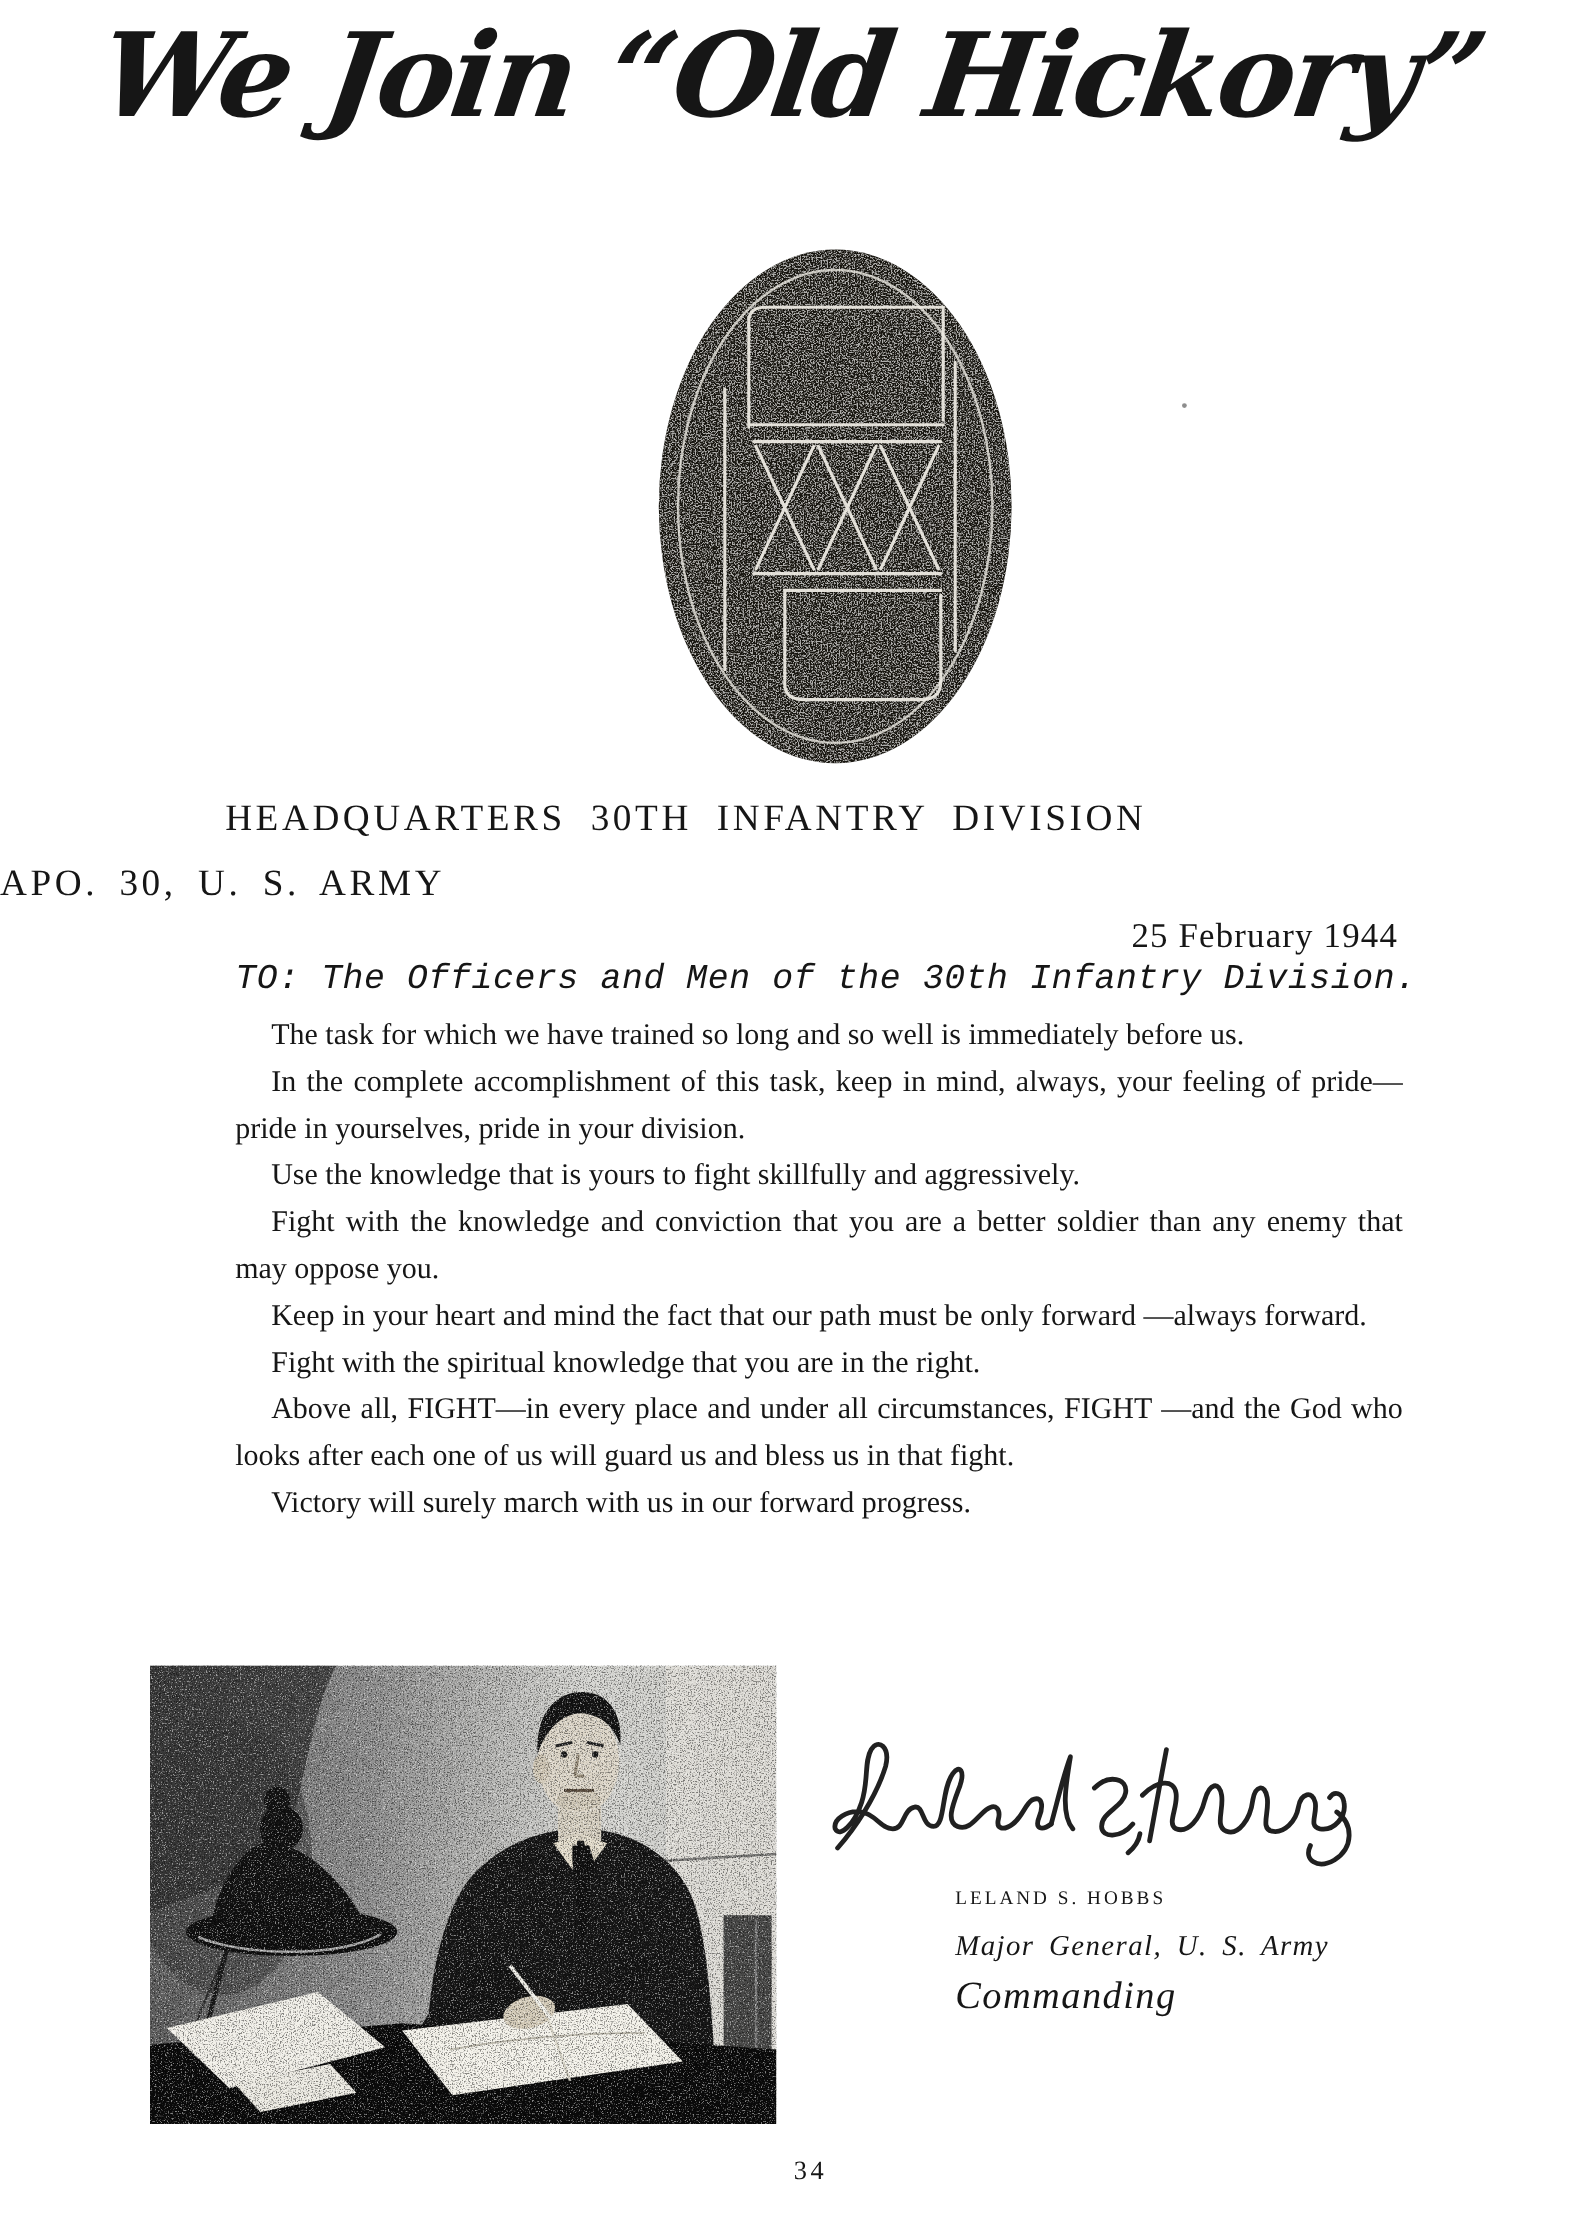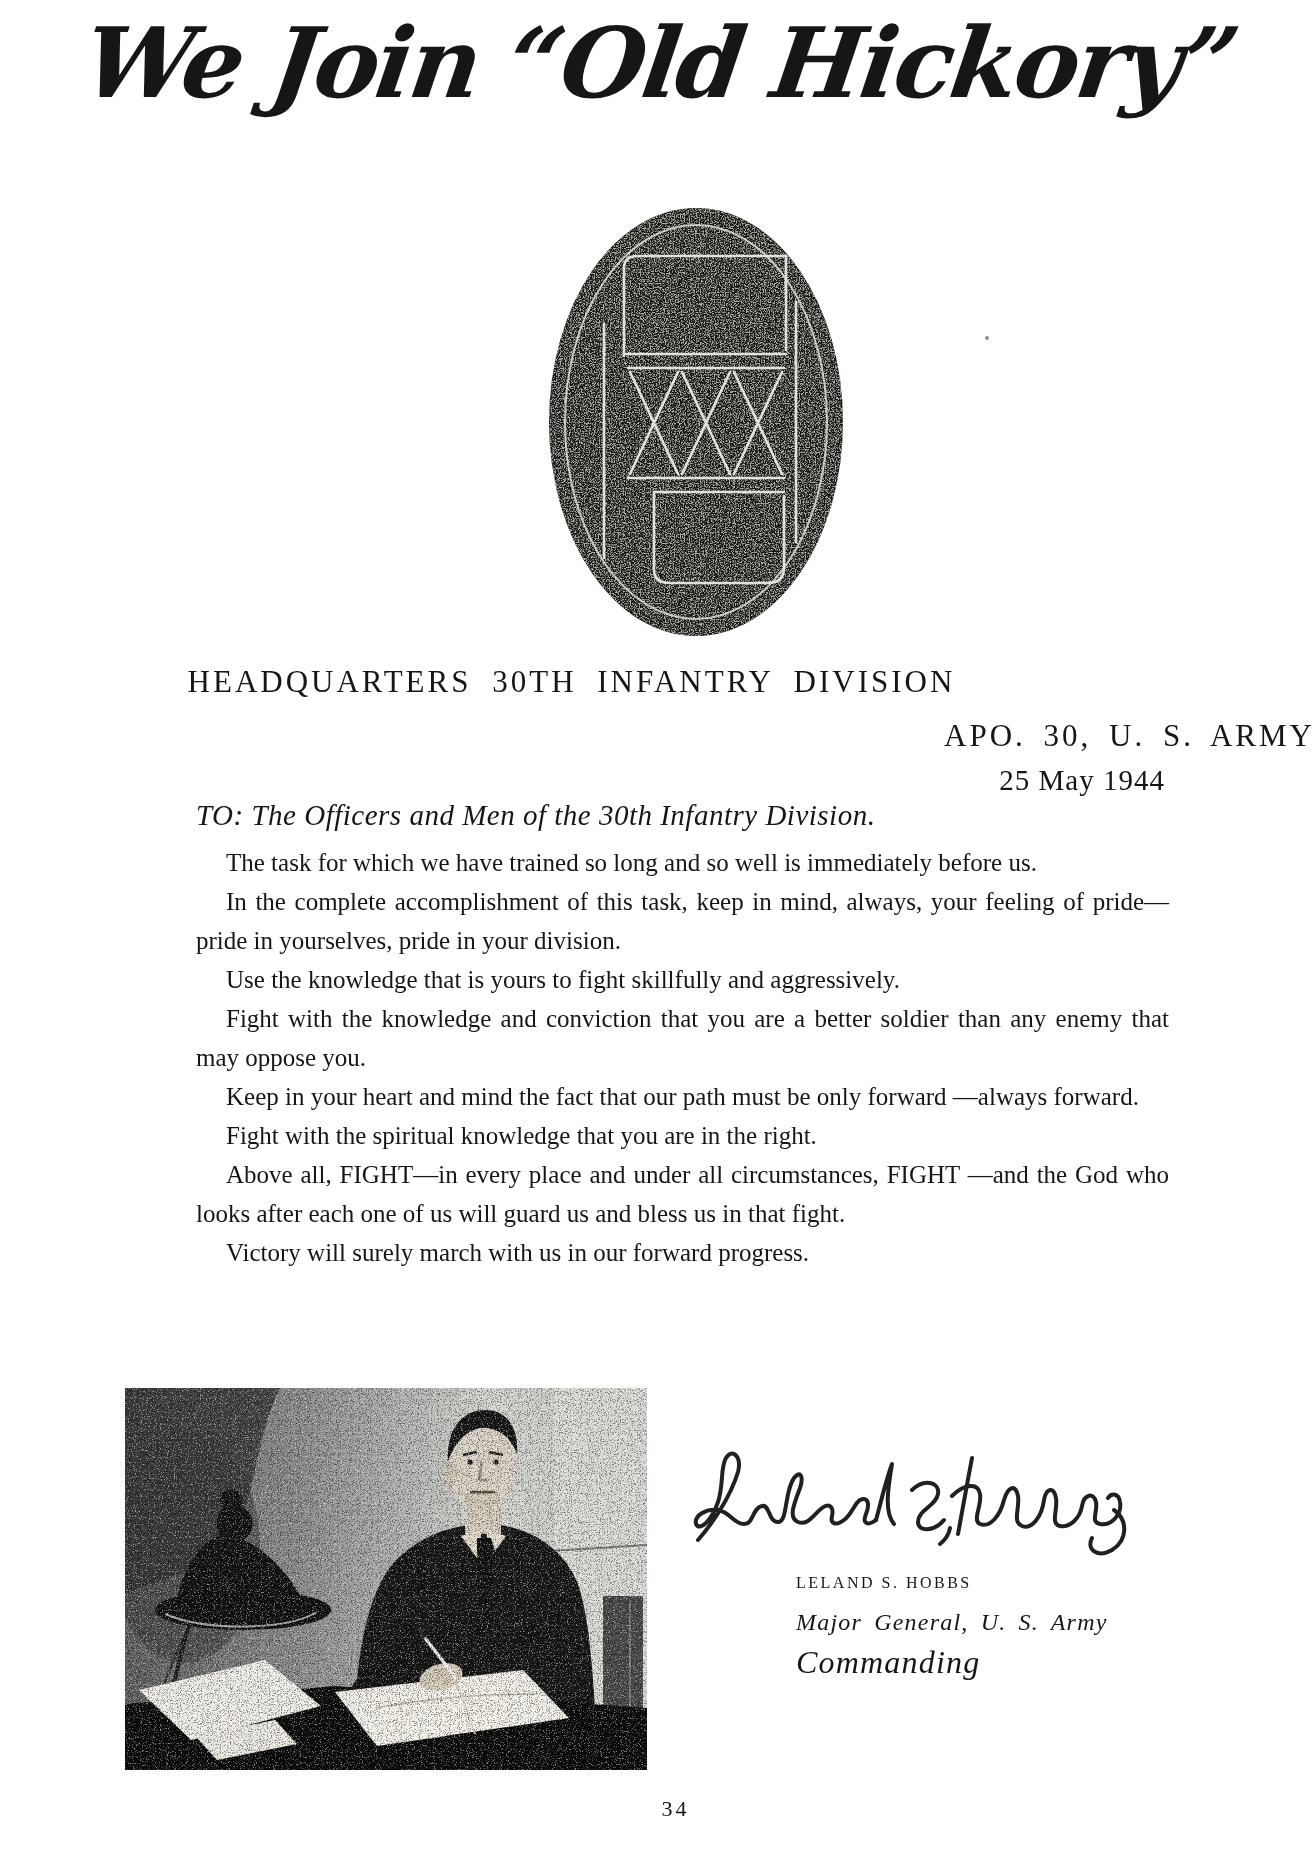--- a/index.html
+++ b/index.html
@@ -9,24 +9,24 @@
   }
   .title{
     position:absolute;top:6px;left:85px;width:1010px;text-align:center;
     font-family:"DejaVu Serif",serif;font-style:italic;font-weight:bold;
     font-size:97px;letter-spacing:-3px;white-space:nowrap;
     transform:skewX(-8deg);transform-origin:center;
   }
   .emblem{position:absolute;left:548px;top:206px;width:297px;height:432px;}
   .lh1{position:absolute;top:664px;left:0;width:1143px;text-align:center;
        font-size:31px;letter-spacing:3px;word-spacing:10px;}
-  .lh2{position:absolute;top:718px;left:0;width:1315px;text-align:right;
+  .lh2{position:absolute;top:718px;left:0;width:1315px;text-align:left;
        font-size:31px;letter-spacing:3px;word-spacing:7px;}
   .date{position:absolute;top:764px;right:150px;font-size:29px;letter-spacing:1px;}
-  .salutation{position:absolute;top:799px;left:196px;font-size:29px;font-style:italic;letter-spacing:.5px;}
+  .salutation{position:absolute;top:799px;left:196px;font-size:29px;font-style:italic;letter-spacing:.5px;font-family:Liberation Mono, monospace;}
   .bodytext{position:absolute;top:843px;left:196px;width:973px;
     font-size:25px;line-height:39px;text-align:justify;}
   .bodytext p{margin:0;text-indent:30px;}
   .photo{position:absolute;left:125px;top:1388px;width:522px;height:382px;}
   .sigscript{position:absolute;left:690px;top:1436px;width:450px;height:140px;}
   .sig-name{position:absolute;left:796px;top:1574px;font-size:16px;letter-spacing:2.5px;}
   .sig-rank{position:absolute;left:796px;top:1609px;font-size:24px;font-style:italic;
             letter-spacing:1.2px;word-spacing:5px;}
   .sig-role{position:absolute;left:796px;top:1644px;font-size:32px;font-style:italic;letter-spacing:1.2px;}
   .pageno{position:absolute;top:1796px;left:0;width:1315px;text-align:center;
@@ -67,21 +67,21 @@
       <path d="M80,272 L236,272"></path>
       <path d="M106,286 L236,286"></path>
       <path d="M106,286 L106,364 Q106,377 122,377 L220,377 Q236,377 236,362 L236,290"></path>
     </g>
   </svg>
 
   <div class="speck" style="left:985px;top:336px;"></div>
 
   <div class="lh1">HEADQUARTERS 30TH INFANTRY DIVISION</div>
   <div class="lh2">APO. 30, U. S. ARMY</div>
-  <div class="date">25 May 1944</div>
+  <div class="date">25 February 1944</div>
   <div class="salutation">TO: The Officers and Men of the 30th Infantry Division.</div>
 
   <div class="bodytext">
     <p>The task for which we have trained so long and so well is immediately before us.</p>
     <p>In the complete accomplishment of this task, keep in mind, always, your feeling of pride—pride in yourselves, pride in your division.</p>
     <p>Use the knowledge that is yours to fight skillfully and aggressively.</p>
     <p>Fight with the knowledge and conviction that you are a better soldier than any enemy that may oppose you.</p>
     <p>Keep in your heart and mind the fact that our path must be only forward —always forward.</p>
     <p>Fight with the spiritual knowledge that you are in the right.</p>
     <p>Above all, FIGHT—in every place and under all circumstances, FIGHT —and the God who looks after each one of us will guard us and bless us in that fight.</p>

